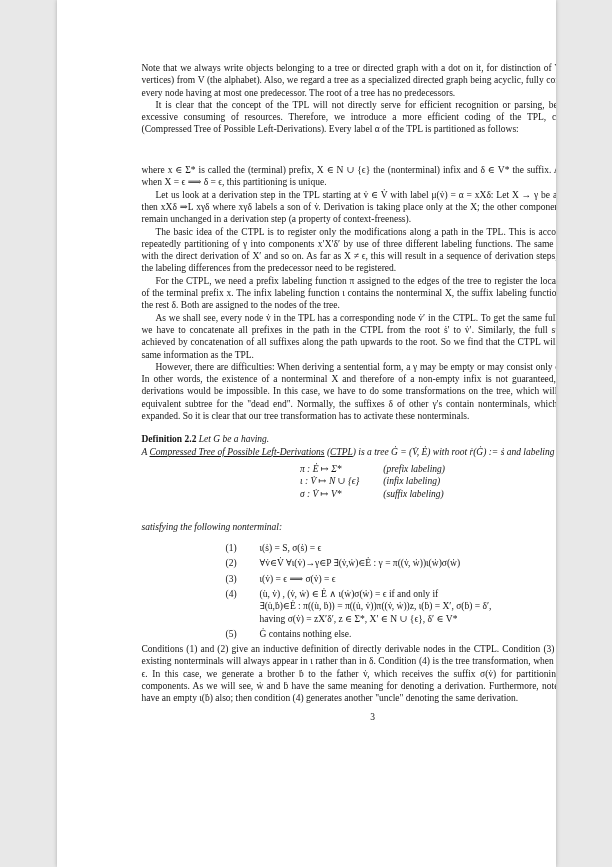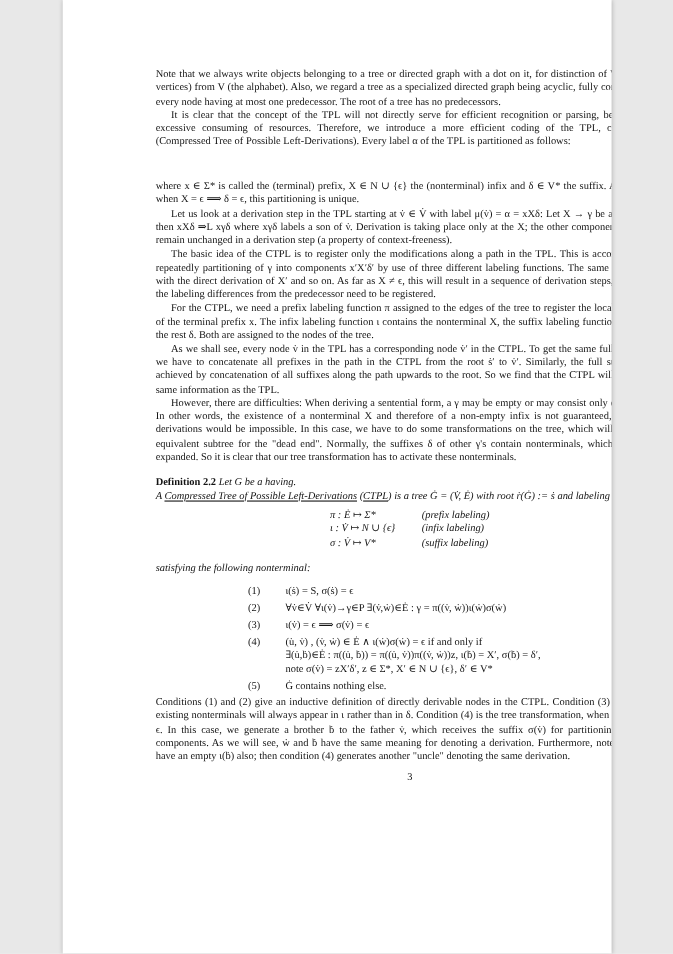--- a/index.html
+++ b/index.html
@@ -25,21 +25,21 @@
   .equation {
     text-align:right;
     margin:8px 0;
     font-style:italic;
   }
   .definition { margin-top:11px; }
   .def-head { font-weight:bold; font-style:normal; }
   .def-italic { font-style:italic; }
   .underline { text-decoration:underline; }
   .fn-table {
-    margin:5px auto 11px;
+    margin:5px auto 21px;
     width:-moz-fit-content;
     width:fit-content;
     display:grid;
     grid-template-columns:auto auto;
     column-gap:24px;
     row-gap:0;
     font-style:italic;
     text-align:left;
   }
   .fn-formula { font-style:italic; }
@@ -106,21 +106,21 @@
           <span class="cond-num">(3)</span>
           <span class="cond-body">
             <span class="cond-line">ι(v̇) = ϵ ⟹ σ(v̇) = ϵ</span>
           </span>
         </div>
         <div class="cond-row">
           <span class="cond-num">(4)</span>
           <span class="cond-body">
             <div class="cond-line">(u̇, v̇) , (v̇, ẇ) ∈ Ė ∧ ι(ẇ)σ(ẇ) = ϵ   if and only if</div>
             <div class="cond-line">∃(u̇,ḃ)∈Ė : π((u̇, ḃ)) = π((u̇, v̇))π((v̇, ẇ))z, ι(ḃ) = X′, σ(ḃ) = δ′,</div>
-            <div class="cond-line">note σ(v̇) = zX′δ′, z ∈ Σ*, X′ ∈ N ∪ {ϵ}, δ′ ∈ V*</div>
+            <div class="cond-line">having σ(v̇) = zX′δ′, z ∈ Σ*, X′ ∈ N ∪ {ϵ}, δ′ ∈ V*</div>
           </span>
         </div>
         <div class="cond-row">
           <span class="cond-num">(5)</span>
           <span class="cond-body">
             <span class="cond-line">Ġ contains nothing else.</span>
           </span>
         </div>
       </div>
     </div>

